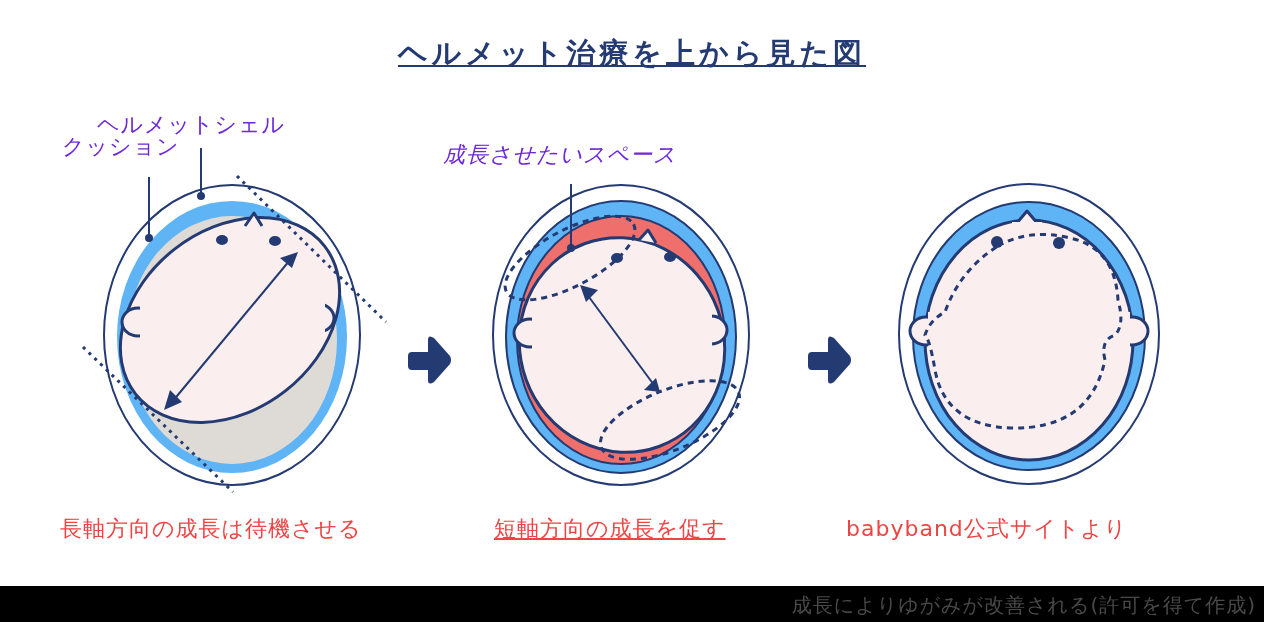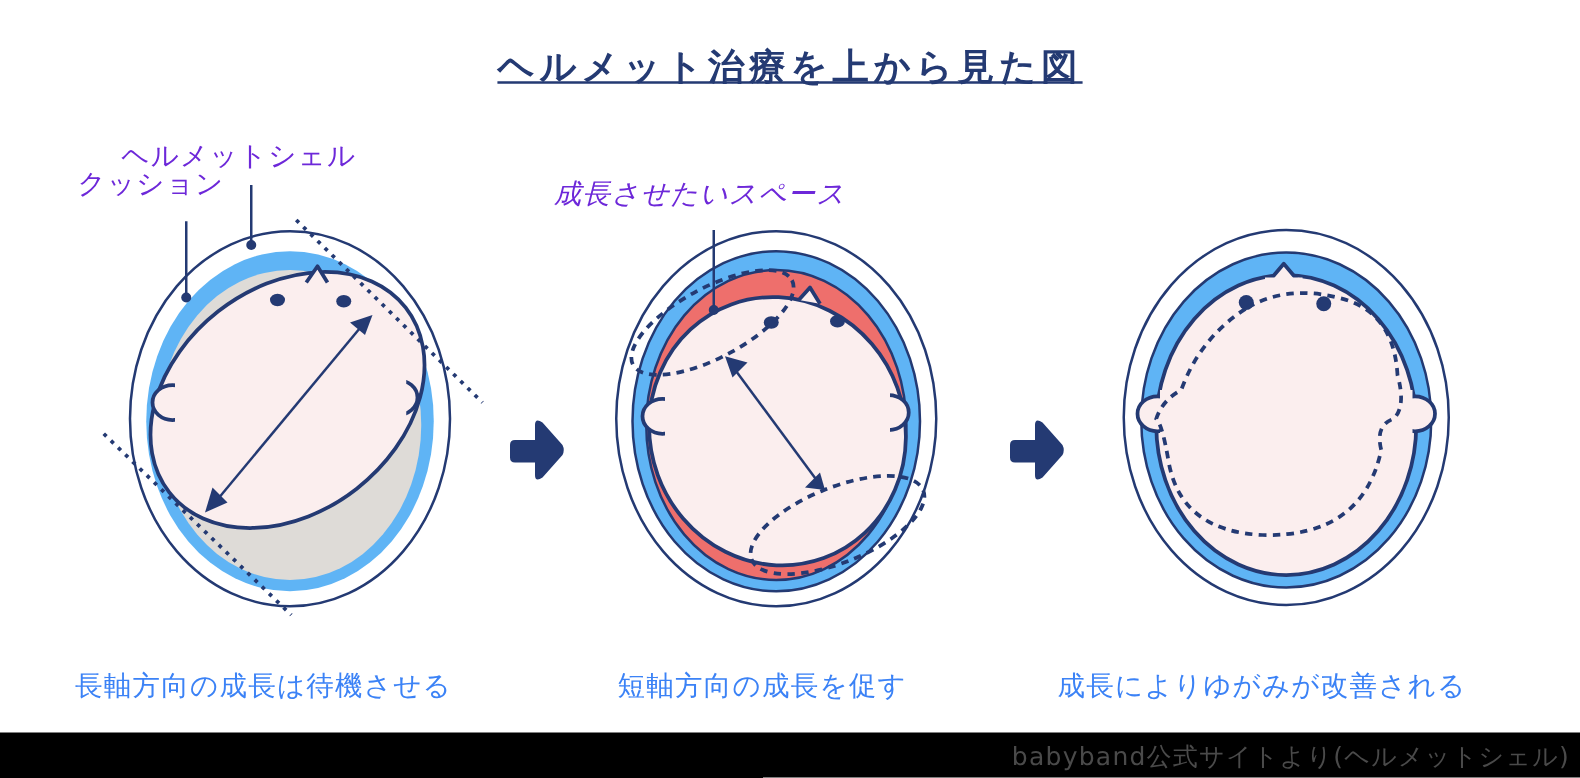--- a/index.html
+++ b/index.html
@@ -1,19 +1,19 @@
 <!DOCTYPE html>
 <html><head>
   <meta charset="utf-8">
   <style>
     html, body { margin: 0; padding: 0; }
     body { width: 1264px; height: 622px; background: #ffffff; position: relative; overflow: hidden; font-family: "DejaVu Sans", sans-serif; }
     .title { position: absolute; left: 0; width: 1264px; top: 34px; text-align: center; font-size: 29px; font-weight: bold; color: #243a73; letter-spacing: 4px; text-decoration: underline; }
     .label { position: absolute; font-size: 22px; color: #6d28d9; white-space: nowrap; letter-spacing: 1px; }
-    .caption { position: absolute; top: 514px; font-size: 22px; color: #3b82f6; white-space: nowrap; letter-spacing: 1px; margin-top: 20px; }
+    .caption { position: absolute; top: 514px; font-size: 22px; color: #ef4444; white-space: nowrap; letter-spacing: 1px; }
     svg.stage { position: absolute; left: 0; top: 0; }
     .footer { position: absolute; left: 0; top: 586px; width: 1264px; height: 36px; background: #000000; }
     .footer-text { position: absolute; right: 8px; top: 6px; font-size: 20px; color: #4a4a4a; letter-spacing: 1px; white-space: nowrap; }
   </style>
 </head>
 <body>
 
 <div class="title">ヘルメット治療を上から見た図</div>
 
 <svg class="stage" width="1264" height="586" viewBox="0 0 1264 586">
@@ -93,18 +93,18 @@
 
     <path d="M998 246 Q1030 228 1070 238 Q1115 248 1118 300 Q1125 325 1115 335 Q1100 340 1105 360 Q1090 430 1010 428 Q945 425 935 370 Q930 340 925 335 Q930 320 945 312 Q960 270 998 246 Z" fill="none" stroke="#243a73" stroke-width="3" stroke-dasharray="6 5"></path>
   </g>
 </svg>
 
 <div class="label" style="left:97px; top:110px;">ヘルメットシェル</div>
 <div class="label" style="left:62px; top:132px;">クッション</div>
 <div class="label" style="left:443px; top:140px;font-style:italic;">成長させたいスペース</div>
 
 <div class="caption" style="left:60px;">長軸方向の成長は待機させる</div>
-<div class="caption" style="left:494px;">短軸方向の成長を促す</div>
-<div class="caption" style="left:846px;">成長によりゆがみが改善される</div>
+<div class="caption" style="left:494px;text-decoration:underline;">短軸方向の成長を促す</div>
+<div class="caption" style="left:846px;">babyband公式サイトより</div>
 
 <div class="footer">
-  <div class="footer-text">babyband公式サイトより(ヘルメットシェル)</div>
+  <div class="footer-text">成長によりゆがみが改善される(許可を得て作成)</div>
 </div>
 
 </body></html>

